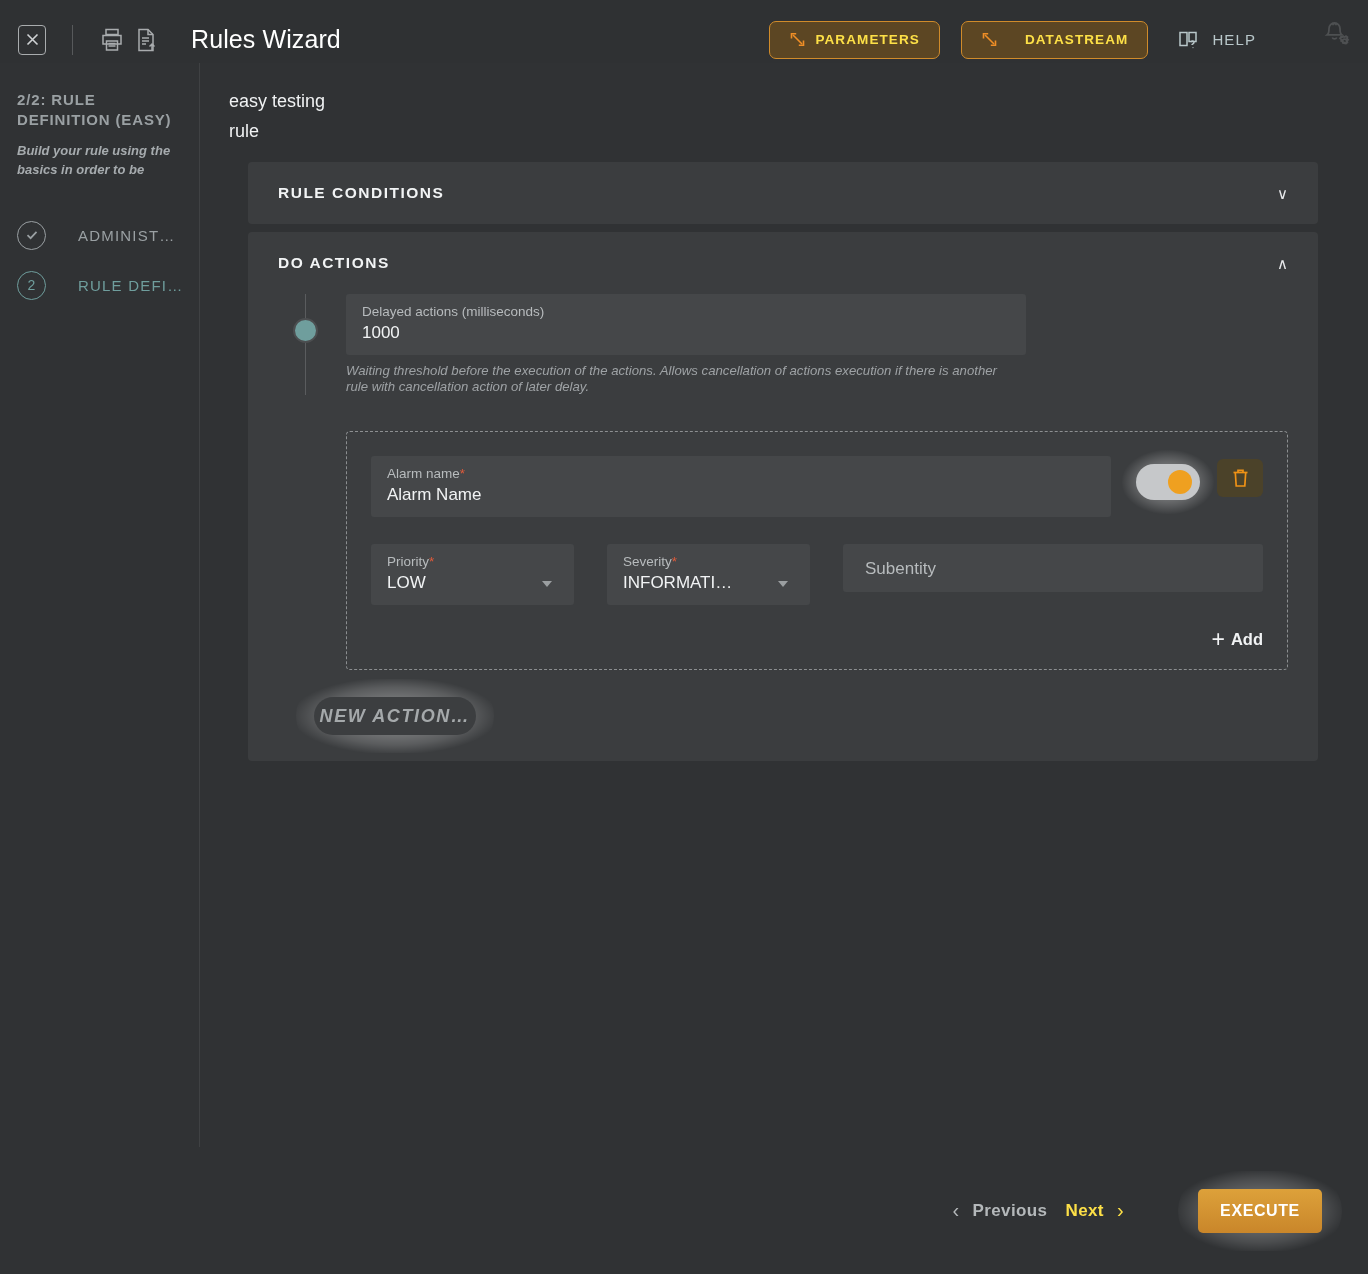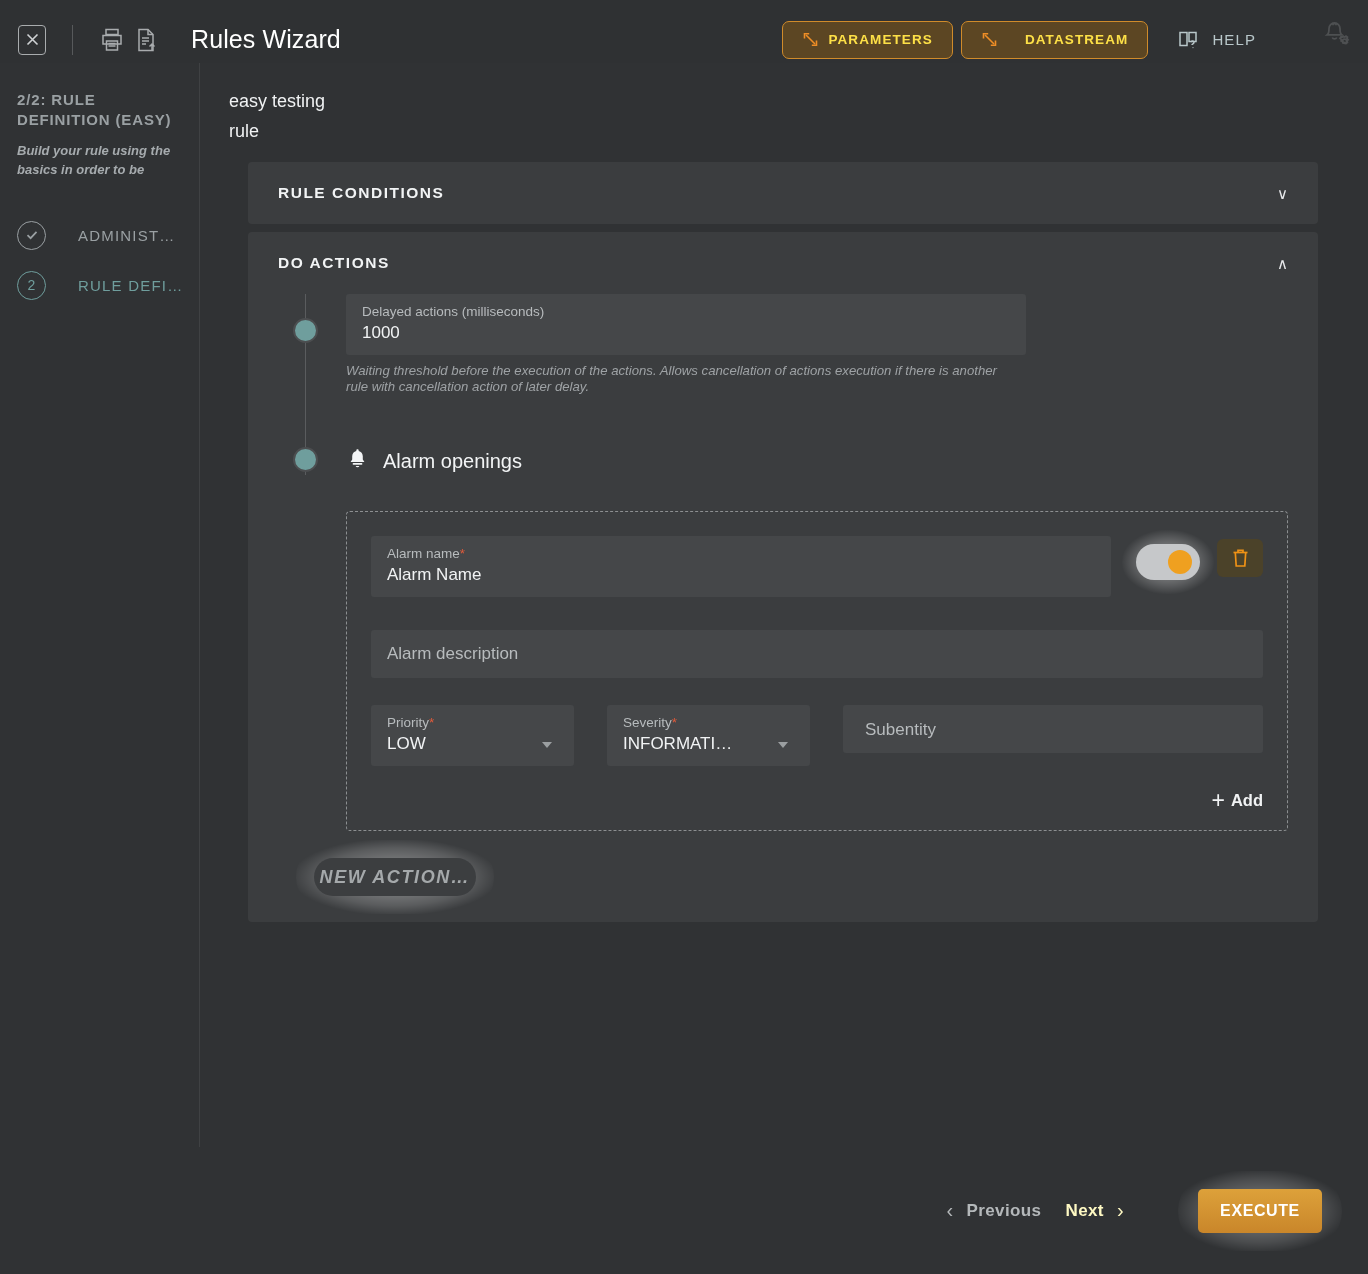--- a/index.html
+++ b/index.html
@@ -70,21 +70,21 @@
     background: #5c4623;
     color: #fde047;
     font-size: 13.5px;
     font-weight: bold;
     letter-spacing: 1.1px;
     display: flex; align-items: center; gap: 9px;
     padding: 0 19px;
     cursor: pointer;
     white-space: nowrap;
   }
-  .pill-btn + .pill-btn { margin-left: 8px; gap: 27px; }
+  .pill-btn + .pill-btn { margin-left: 21px; gap: 27px; }
   .help-btn {
     display: flex; align-items: center; gap: 10px;
     color: #b9c7ca;
     font-size: 15px;
     letter-spacing: 1.1px;
     margin-left: 30px;
     cursor: pointer;
     white-space: nowrap;
   }
   .bell-gear {
@@ -369,21 +369,21 @@
     gap: 0;
   }
   .nav-btn {
     display: flex; align-items: center; gap: 13px;
     font-size: 17px;
     font-weight: bold;
     letter-spacing: .4px;
     cursor: pointer;
   }
   .nav-prev { color: #b4b8ba; }
-  .nav-next { color: #fef9c3; margin-left: 24px; }
+  .nav-next { color: #fde047; margin-left: 18px; }
   .chev-glyph { font-size: 20px; font-weight: normal; }
   .exec-wrap {
     position: relative;
     width: 124px; height: 44px;
     margin-left: 74px;
   }
   .exec-glow {
     position: absolute;
     left: -20px; top: -18px;
     width: 164px; height: 80px;
@@ -515,35 +515,20 @@
             <div class="tl-dot" style="top:24px"></div>
             <div class="tl-content">
               <div class="field" style="width:680px">
                 <div class="field-label">Delayed actions (milliseconds)</div>
                 <div class="field-value">1000</div>
               </div>
               <div class="helper-text" style="width:660px">Waiting threshold before the execution of the actions. Allows cancellation of actions execution if there is another rule with cancellation action of later delay.</div>
             </div>
           </div>
 
-          <div class="tl-row" style="margin-top:52px">
-            <div class="tl-dot" style="top:0"></div>
-            <div class="tl-content">
-              <div class="action-head">
-                <span>
-                  <svg width="23" height="23" viewBox="0 0 23 23" fill="#f2f4f5">
-                    <path d="M11.5 2.2c-.7 0-1.2.5-1.2 1.2v.5C7.9 4.4 6.2 6.6 6.2 9.2v3.4l-1.6 2.4h13.8l-1.6-2.4V9.2c0-2.6-1.7-4.8-4.1-5.3v-.5c0-.7-.5-1.2-1.2-1.2z"></path>
-                    <rect x="6.6" y="16.1" width="9.8" height="1.6" rx=".8"></rect>
-                    <path d="M9.6 18.9a2 2 0 0 0 3.8 0z"></path>
-                  </svg>
-                </span>
-                <span>Alarm openings</span>
-              </div>
-            </div>
-          </div>
         </div>
 
         <div class="action-card">
           <div class="card-row1">
             <div class="field alarm-name-field">
               <div class="field-label"><span>Alarm name</span><span class="req">*</span></div>
               <div class="field-value">Alarm Name</div>
             </div>
             <div class="toggle-wrap">
               <div class="toggle-glow"></div>
@@ -553,23 +538,20 @@
             </div>
             <div class="trash-btn">
               <svg width="19" height="22" viewBox="0 0 19 22" fill="none" stroke="#ef9216" stroke-width="1.7">
                 <path d="M2.5 5.5h14"></path>
                 <path d="M7 5.5V3.4h5v2.1"></path>
                 <path d="M4.3 5.5 5.2 19h8.6l.9-13.5"></path>
               </svg>
             </div>
           </div>
 
-          <div class="field desc-field">
-            <div class="field-placeholder">Alarm description</div>
-          </div>
 
           <div class="row-selects">
             <div class="select-field">
               <div class="field-label"><span>Priority</span><span class="req">*</span></div>
               <div class="field-value">LOW</div>
               <div class="caret"></div>
             </div>
             <div class="select-field">
               <div class="field-label"><span>Severity</span><span class="req">*</span></div>
               <div class="field-value">INFORMATI…</div>

